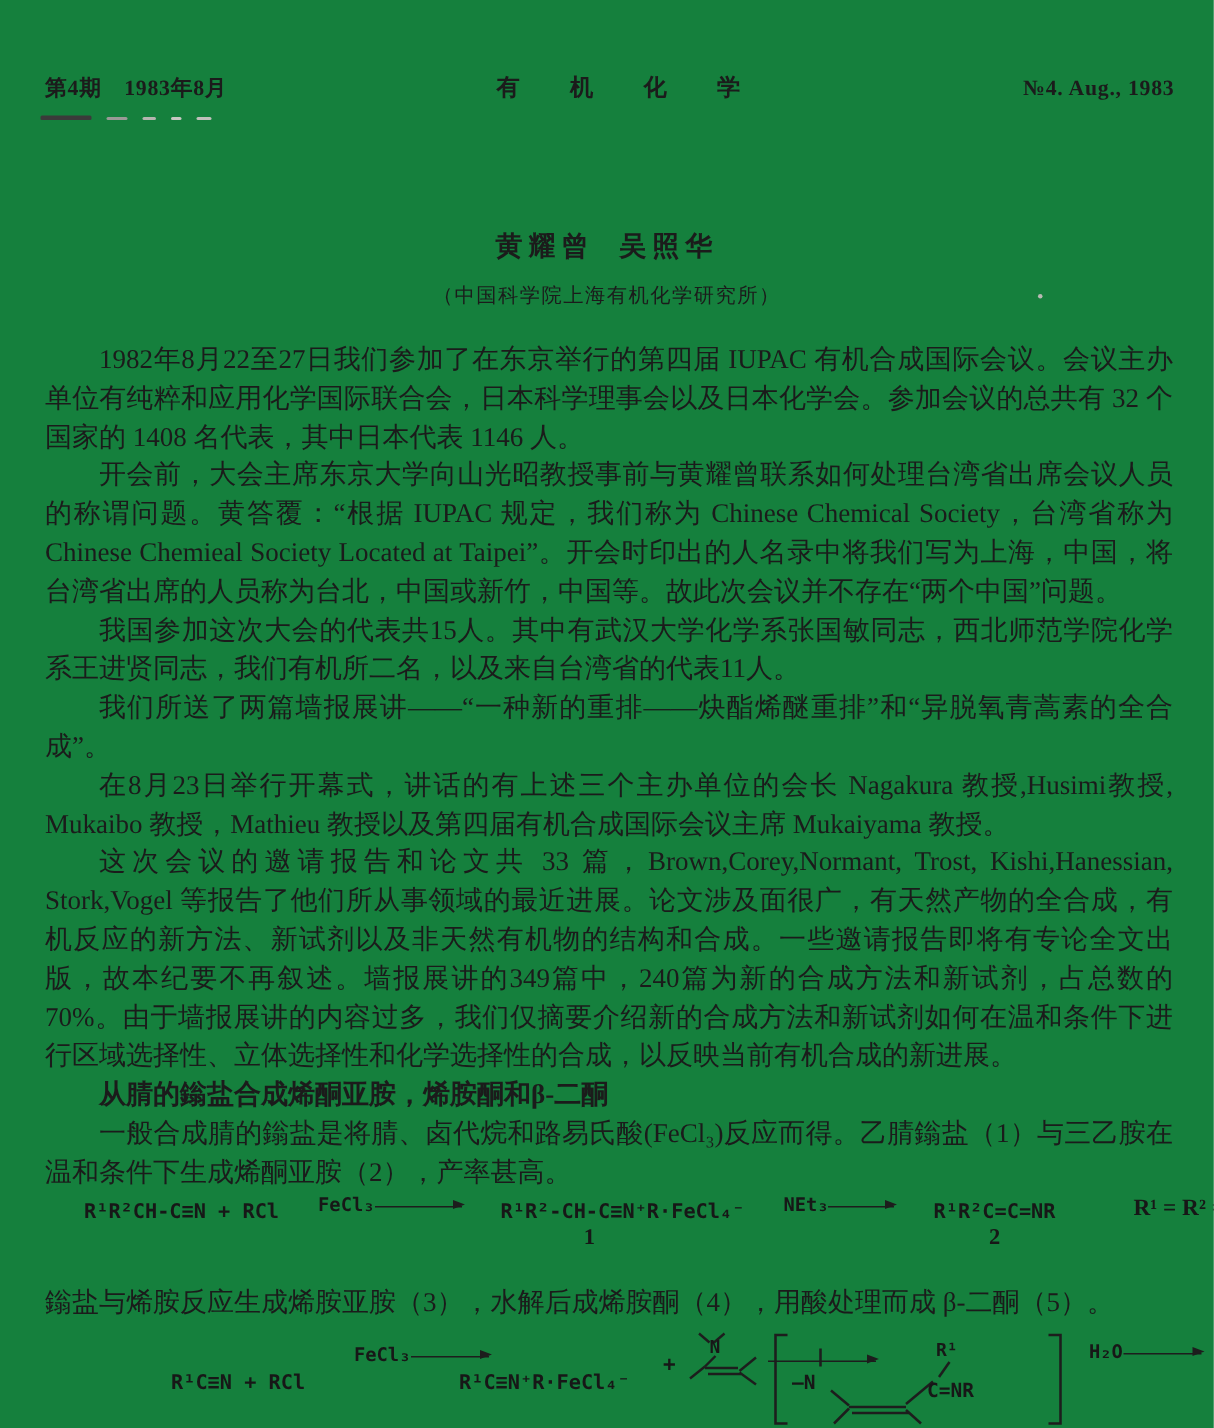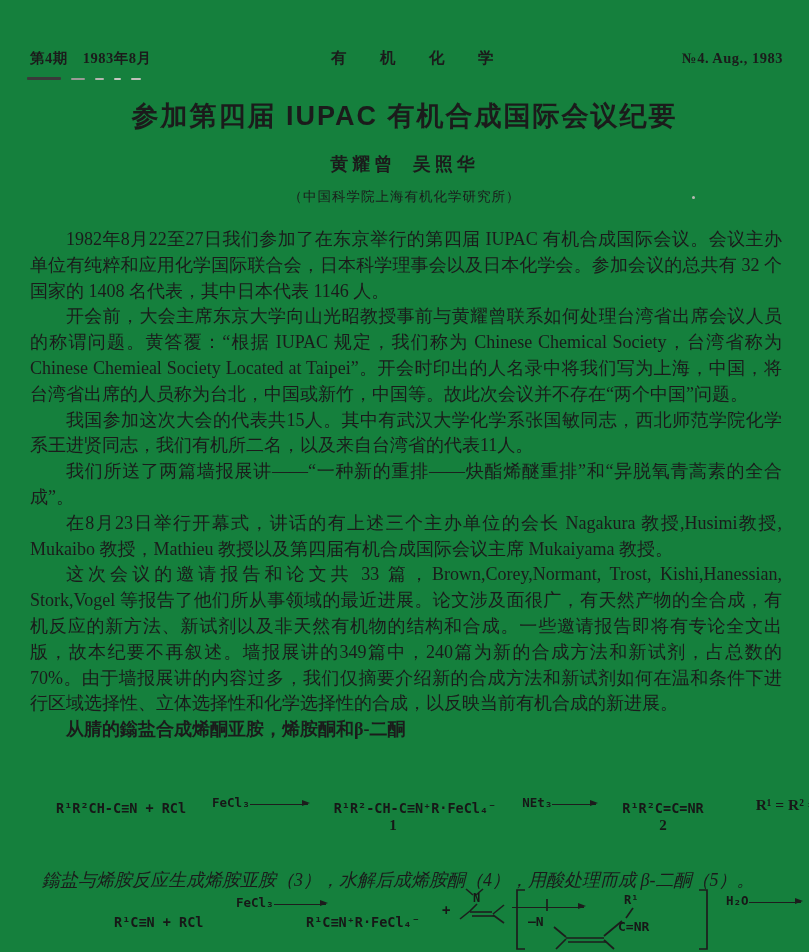--- a/index.html
+++ b/index.html
@@ -46,21 +46,21 @@
   .body{
     position:absolute;top:227px;left:30px;width:752px;
     font-size:18px;line-height:25.8px;text-align:justify;
   }
   .body p{margin:0;text-indent:2em;}
   .body p.heading{font-weight:bold;}
   .after-eq{
     position:absolute;top:856px;left:30px;width:752px;
     font-size:18px;line-height:25.8px;text-align:justify;
   }
-  .after-eq p{margin:12px;font-style:italic;}
+  .after-eq p{margin:0;}
   
   .eq{font-family:"DejaVu Sans Mono","Liberation Mono",monospace;
       font-size:13.5px;font-weight:600;color:#171717;}
   .eq1{position:absolute;top:795px;left:56px;display:flex;align-items:flex-end;gap:26px;}
   .frm{margin-bottom:18px;white-space:nowrap;}
   .stack{display:flex;flex-direction:column;align-items:center;}
   .stack .num{height:18px;font-family:"Liberation Serif",serif;font-weight:bold;font-size:15px;line-height:18px;}
   .num-shift{transform:translateX(-22px);}
   .arr{display:flex;flex-direction:row;align-items:center;margin-bottom:21px;}
   .arr .lbl{font-size:12.5px;margin-bottom:3px;line-height:14px;}
@@ -88,35 +88,35 @@
   </div>
   <div class="smudge">
     <i class="s1"></i>
       <i class="s2"></i>
       <i class="s3"></i>
       <i class="s4"></i>
       <i class="s5"></i>
   </div>
   <div class="speck"></div>
 
-  <div class="title">参加第四届 IUPAC 有机合成国际会议纪要</div>
   <div class="authors">
     <span>黄耀曾</span>
     <span>吴照华</span>
   </div>
   <div class="affil">（中国科学院上海有机化学研究所）</div>
 
   <div class="body">
     <p>1982年8月22至27日我们参加了在东京举行的第四届 IUPAC 有机合成国际会议。会议主办单位有纯粹和应用化学国际联合会，日本科学理事会以及日本化学会。参加会议的总共有 32 个国家的 1408 名代表，其中日本代表 1146 人。</p>
     <p>开会前，大会主席东京大学向山光昭教授事前与黄耀曾联系如何处理台湾省出席会议人员的称谓问题。黄答覆：“根据 IUPAC 规定，我们称为 Chinese Chemical Society，台湾省称为 Chinese Chemieal Society Located at Taipei”。开会时印出的人名录中将我们写为上海，中国，将台湾省出席的人员称为台北，中国或新竹，中国等。故此次会议并不存在“两个中国”问题。</p>
     <p>我国参加这次大会的代表共15人。其中有武汉大学化学系张国敏同志，西北师范学院化学系王进贤同志，我们有机所二名，以及来自台湾省的代表11人。</p>
     <p>我们所送了两篇墙报展讲——“一种新的重排——炔酯烯醚重排”和“异脱氧青蒿素的全合成”。</p>
     <p>在8月23日举行开幕式，讲话的有上述三个主办单位的会长 Nagakura 教授,Husimi教授, Mukaibo 教授，Mathieu 教授以及第四届有机合成国际会议主席 Mukaiyama 教授。</p>
     <p>这次会议的邀请报告和论文共 33 篇，Brown,Corey,Normant, Trost, Kishi,Hanessian, Stork,Vogel 等报告了他们所从事领域的最近进展。论文涉及面很广，有天然产物的全合成，有机反应的新方法、新试剂以及非天然有机物的结构和合成。一些邀请报告即将有专论全文出版，故本纪要不再叙述。墙报展讲的349篇中，240篇为新的合成方法和新试剂，占总数的70%。由于墙报展讲的内容过多，我们仅摘要介绍新的合成方法和新试剂如何在温和条件下进行区域选择性、立体选择性和化学选择性的合成，以反映当前有机合成的新进展。</p>
     <p class="heading">从腈的鎓盐合成烯酮亚胺，烯胺酮和β-二酮</p>
+    <p>一般合成腈的鎓盐是将腈、卤代烷和路易氏酸(FeCl₃)反应而得。乙腈鎓盐（1）与三乙胺在温和条件下生成烯酮亚胺（2），产率甚高。</p>
   </div>
 
   <div class="eq eq1">
     <span class="frm">R¹R²CH-C≡N + RCl</span>
     <span class="arr">
       <span class="lbl">FeCl₃</span>
       <span class="sh w58"></span>
     </span>
     <span class="stack">
       <span class="frm" style="margin-bottom:0">R¹R²-CH-C≡N⁺R·FeCl₄⁻</span>

